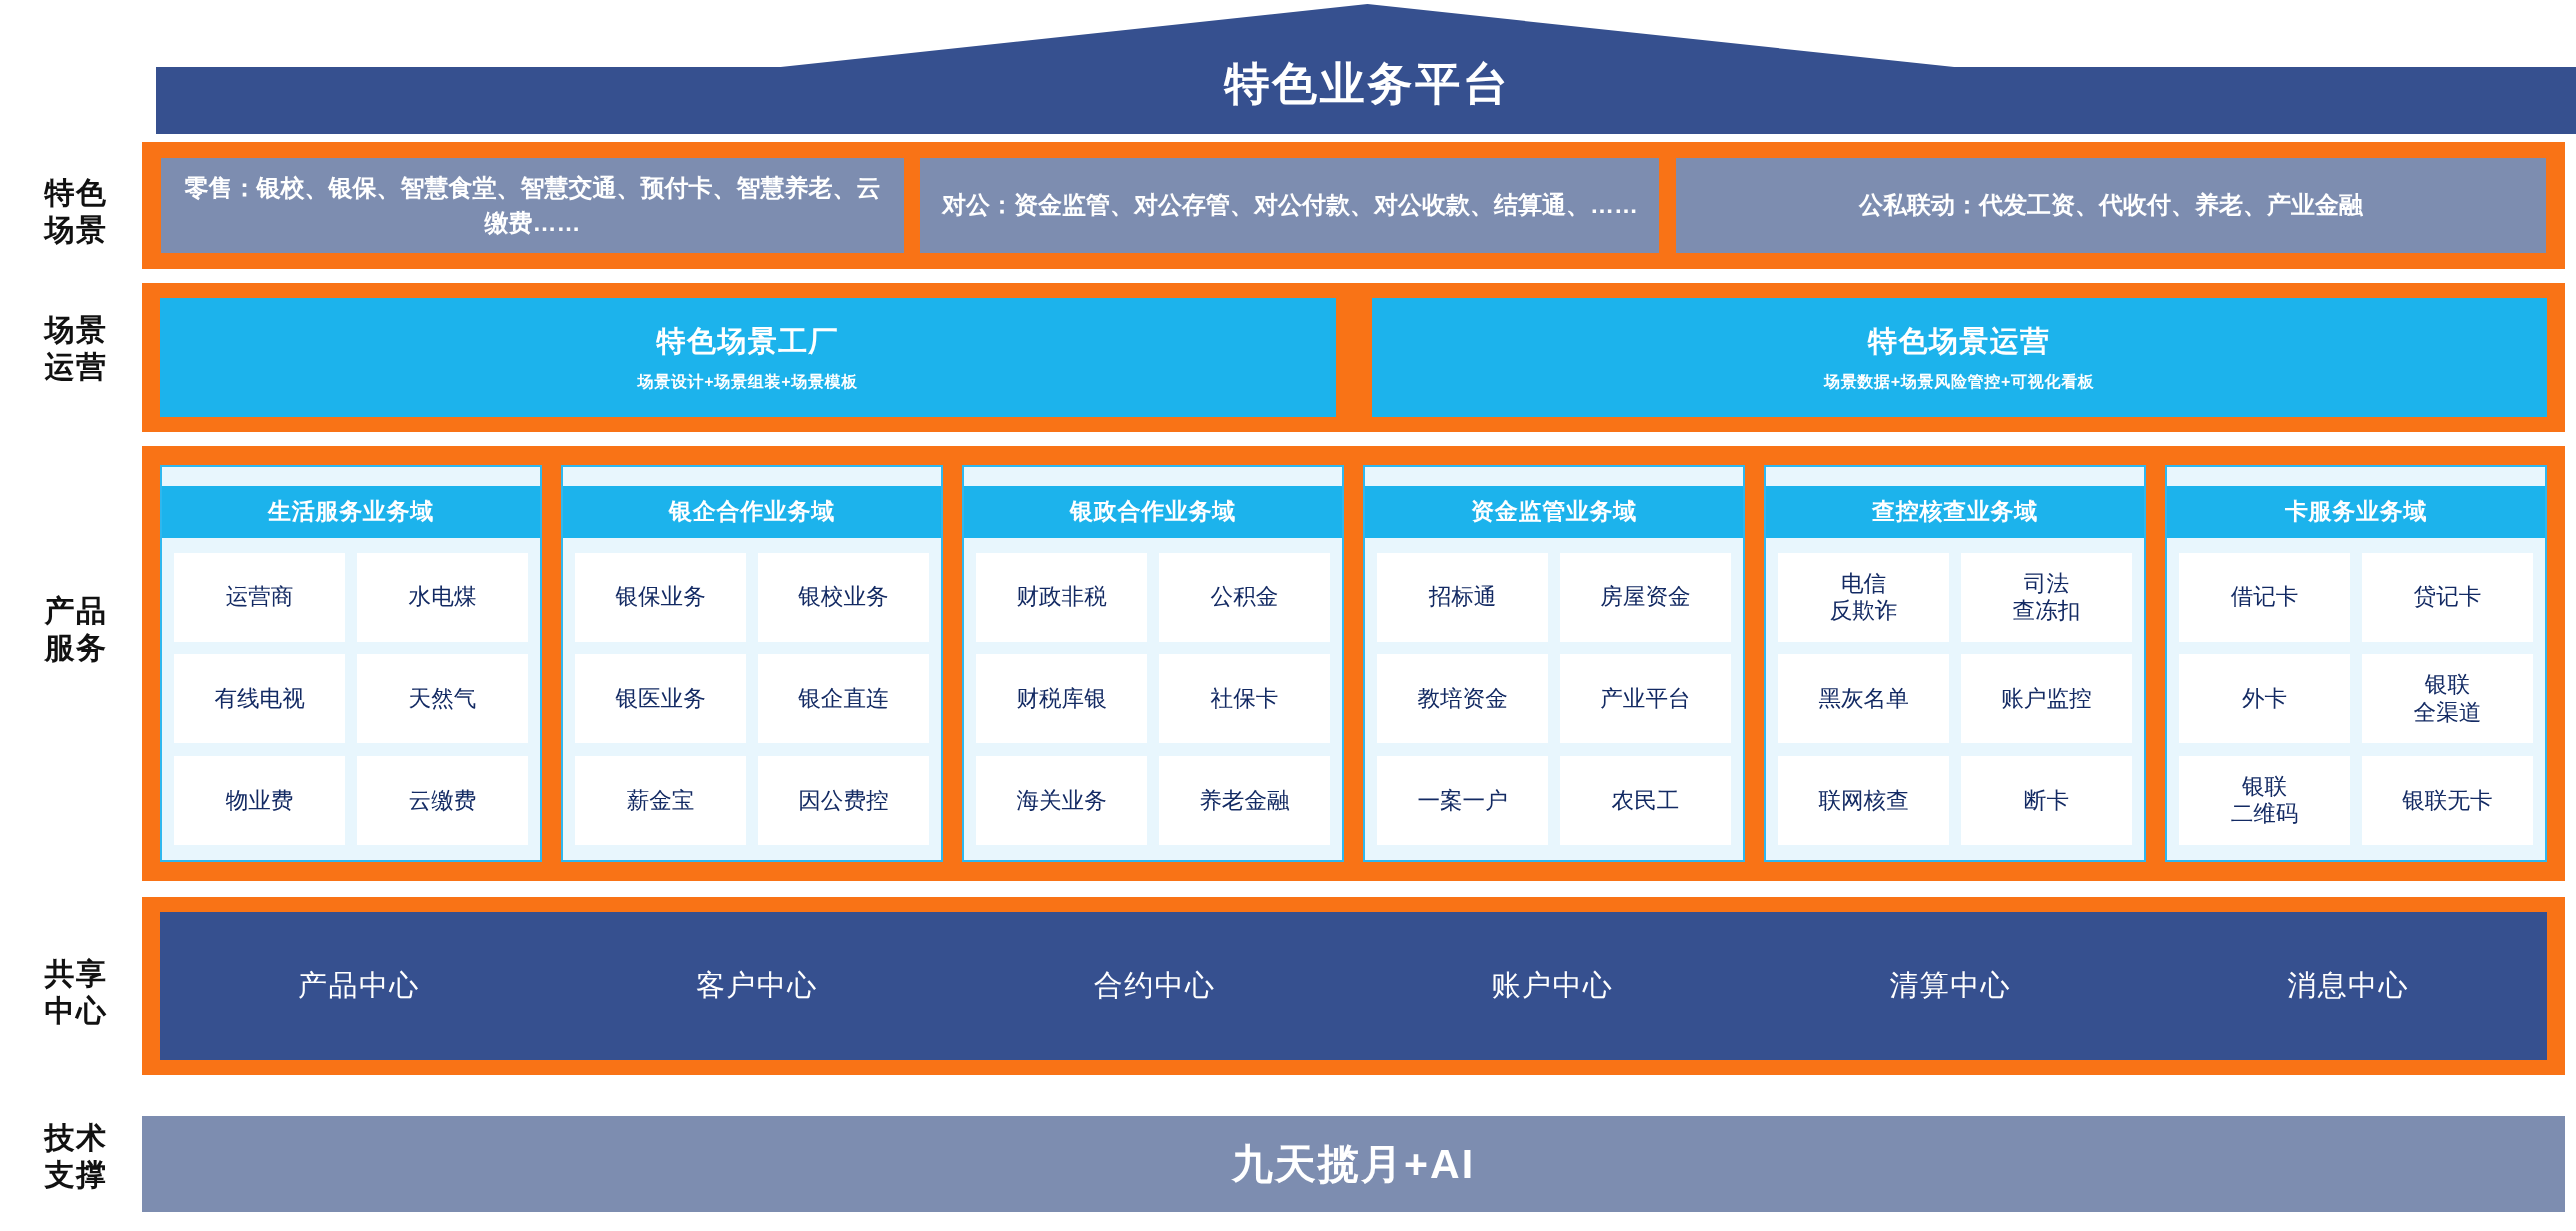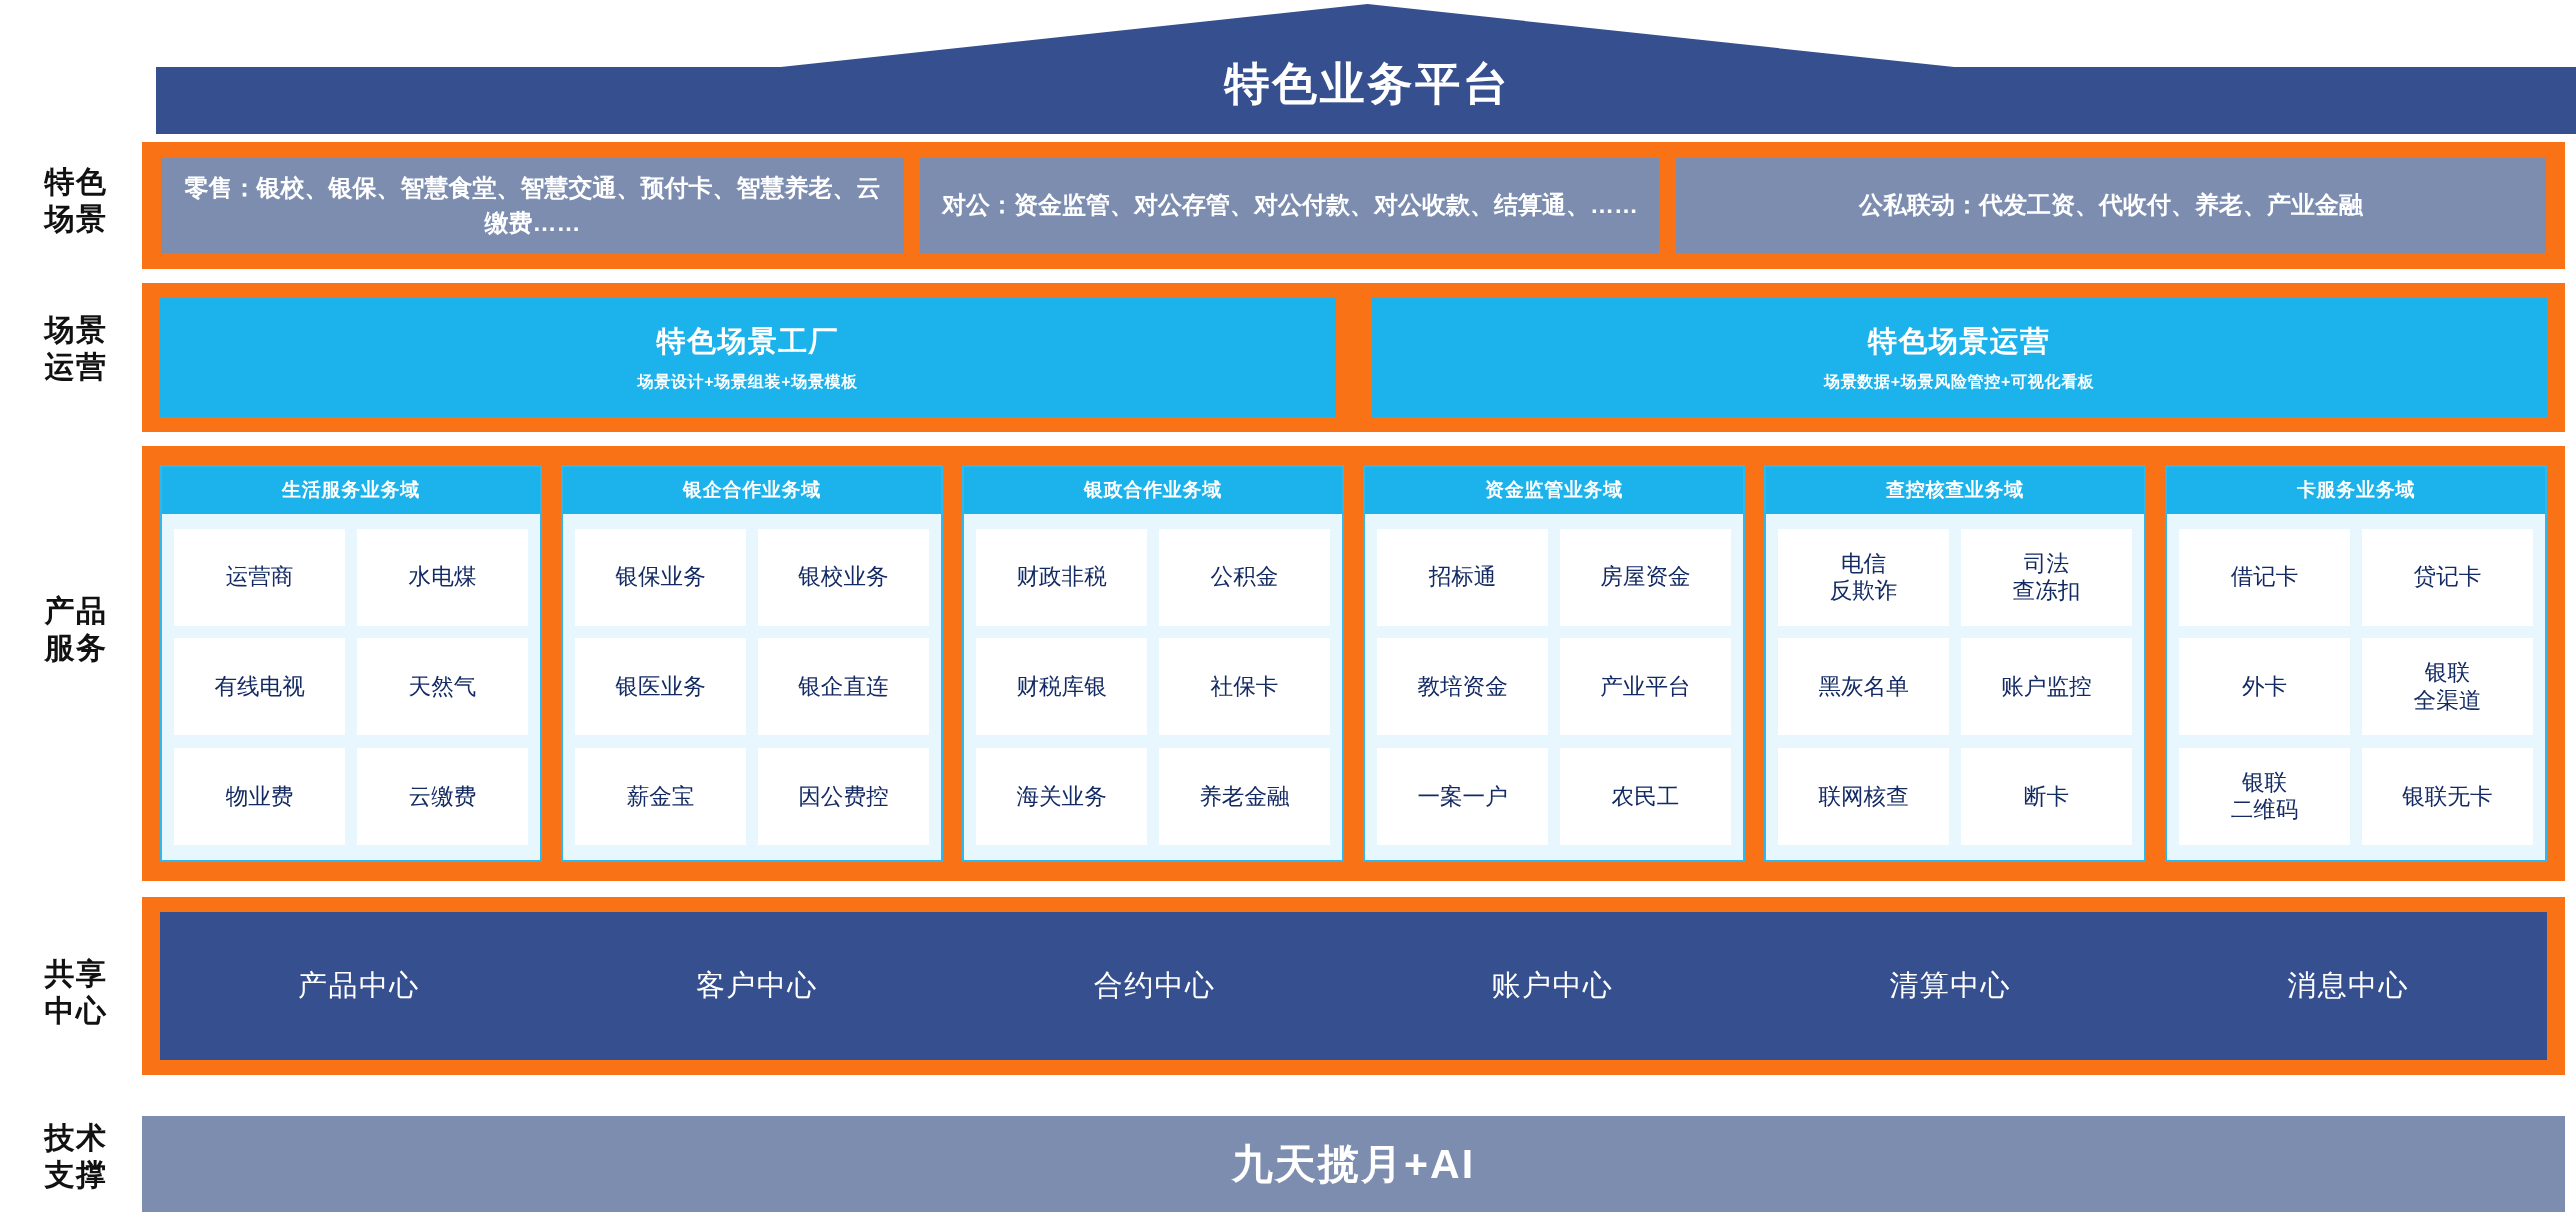--- a/index.html
+++ b/index.html
@@ -41,22 +41,22 @@
   .ops-row{display:flex;height:100%;padding:15px 18px;box-sizing:border-box;gap:36px;}
   .ops-box{flex:1 1 0;background:#1cb3ec;color:#ffffff;display:flex;
            flex-direction:column;align-items:center;justify-content:center;gap:9.6px;}
   .ops-title{font-size:29px;font-weight:bold;letter-spacing:1.4px;}
   .ops-sub{font-size:16px;font-weight:bold;letter-spacing:0.7px;}
 
   
   .prod-row{display:flex;height:100%;padding:19px 18px;box-sizing:border-box;gap:19px;}
   .prod-col{flex:1 1 0;border:2.1px solid #2fb7ee;background:#e8f6fd;
             display:flex;flex-direction:column;box-sizing:border-box;}
-  .prod-head{background:#1cb3ec;color:#ffffff;font-size:19px;font-weight:bold;
-             text-align:center;padding:10.3px 2.7px;letter-spacing:0.7px;}
+  .prod-head{background:#1cb3ec;color:#ffffff;font-size:23px;font-weight:bold;
+             text-align:center;padding:10.3px 2.7px;letter-spacing:0.7px;margin-top:19px;}
   .prod-grid{flex:1 1 auto;display:grid;grid-template-columns:1fr 1fr;
              grid-template-rows:1fr 1fr 1fr;gap:12.3px 12.3px;padding:15px 12.3px;
              box-sizing:border-box;}
   .prod-cell{background:#ffffff;display:flex;align-items:center;justify-content:center;
              text-align:center;font-size:22.6px;color:#132a63;line-height:1.22;
              white-space:pre-line;}
 
   
   .share-row{display:flex;height:100%;padding:15px 18px;box-sizing:border-box;}
   .share-box{flex:1 1 0;background:#36508f;color:#ffffff;display:flex;
@@ -71,21 +71,21 @@
 <body>
 
 <div class="page">
 
   <div class="roof-wrap">
     <div class="roof"></div>
     <div class="roof-body"></div>
     <div class="roof-title">特色业务平台</div>
   </div>
 
-  <div class="rail" style="top:164px;height:96px;display:flex;justify-content:center;">
+  <div class="rail" style="top:164px;height:96px;display:flex;align-items:center;justify-content:center;">
     <span style="white-space:pre-line">特色
 场景</span>
   </div>
   <div class="rail" style="top:301px;height:96px;display:flex;align-items:center;justify-content:center;">
     <span style="white-space:pre-line">场景
 运营</span>
   </div>
   <div class="rail" style="top:568px;height:123px;display:flex;align-items:center;justify-content:center;">
     <span style="white-space:pre-line">产品
 服务</span>

